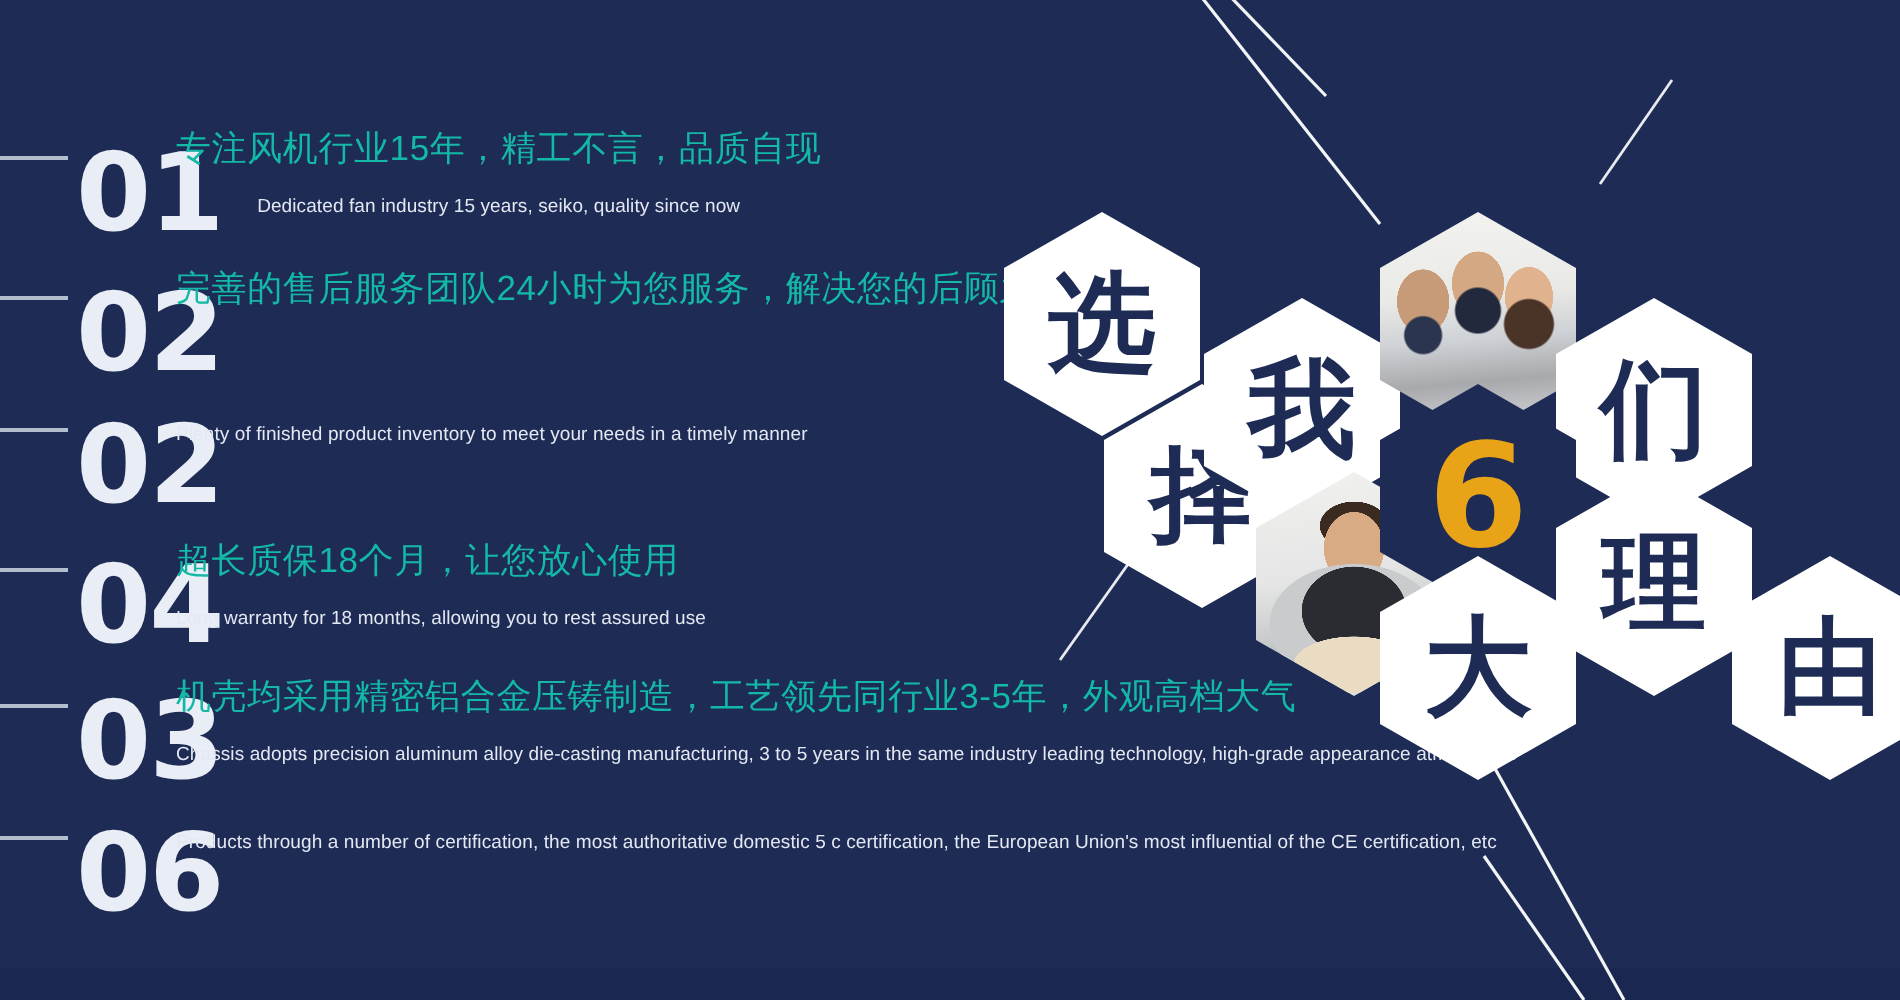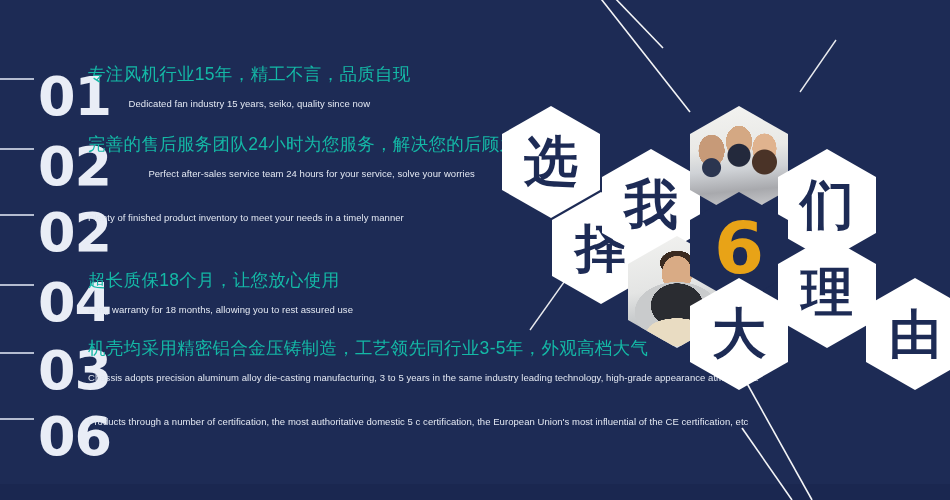--- a/index.html
+++ b/index.html
@@ -133,21 +133,20 @@
         <span class="cn">专注风机行业15年，精工不言，品质自现</span>
         <span class="en">Dedicated fan industry 15 years, seiko, quality since now</span>
       </span>
     </div>
 
     <div class="reason-row" style="top:148px">
       <span class="dash"></span>
       <span class="num">02</span>
       <span class="txt-block">
         <span class="cn">完善的售后服务团队24小时为您服务，解决您的后顾之忧</span>
-        <span class="en">Perfect after-sales service team 24 hours for your service, solve your worries</span>
       </span>
     </div>
 
     <div class="reason-row" style="top:214px">
       <span class="dash"></span>
       <span class="num">02</span>
       <span class="txt-block">
         <span class="en">Plenty of finished product inventory to meet your needs in a timely manner</span>
       </span>
     </div>

